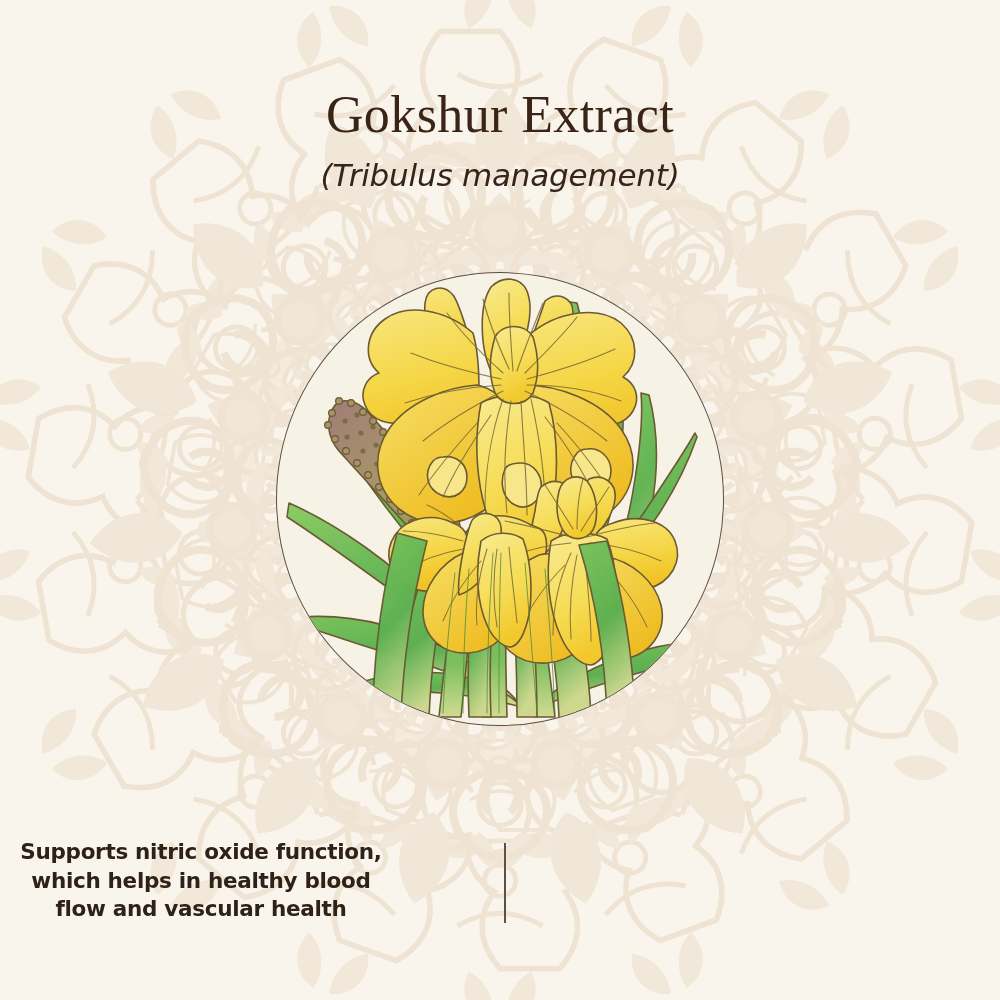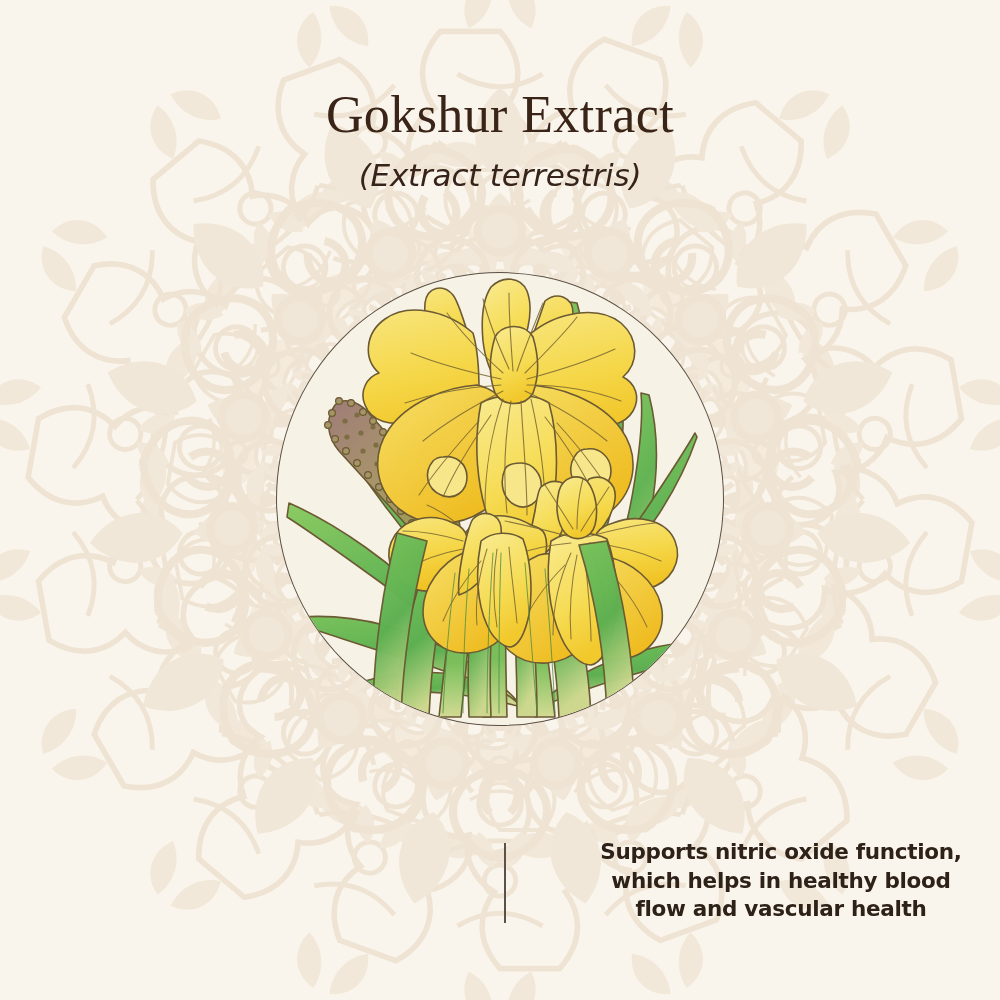--- a/index.html
+++ b/index.html
@@ -72,21 +72,21 @@
   #flower-svg { position:absolute; left:0; top:0; width:448px; height:454px; }
 
   
   #benefits {
     position:absolute;
     left:0; top:838px;
     width:1000px;
     height:100px;
     display:flex;
     align-items:flex-start;
-    justify-content:flex-end;
+    justify-content:flex-start;
   }
   .benefit {
     width:420px;
     text-align:center;
     color:#2e2118;
     font-family:"DejaVu Sans","Liberation Sans",sans-serif;
     font-weight:bold;
     font-size:21.5px;
     line-height:1.33;
     letter-spacing:-0.3px;
@@ -209,21 +209,21 @@
           <use href="#inner-ring"></use>
         </g>
       <g transform="translate(500,500) scale(2.75)">
           <use href="#inner-ring"></use>
         </g>
     </g>
   </svg>
 
   <div id="header">
     <div id="title">Gokshur Extract</div>
-    <div id="subtitle">(Extract terrestris)</div>
+    <div id="subtitle">(Tribulus management)</div>
   </div>
 
   <div id="medallion-wrap">
     <div id="medallion-disc">
 
       <svg id="flower-svg" viewBox="0 0 448 454" xmlns="http://www.w3.org/2000/svg" aria-hidden="true">
         <defs>
           <linearGradient id="gPetalA" x1="0" y1="0" x2="0.2" y2="1">
             <stop offset="0%" stop-color="#f8e67e"></stop>
             <stop offset="55%" stop-color="#f5d646"></stop>

